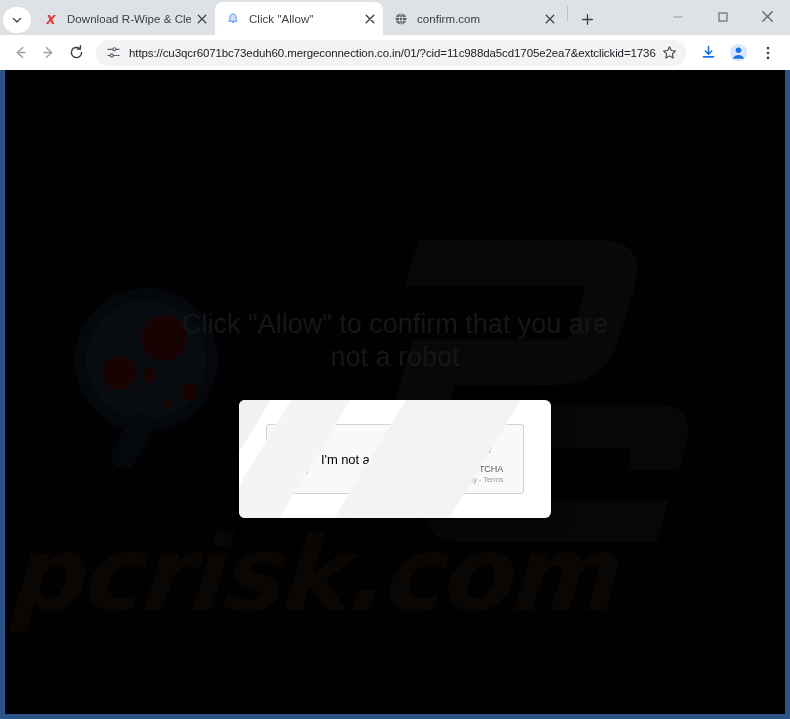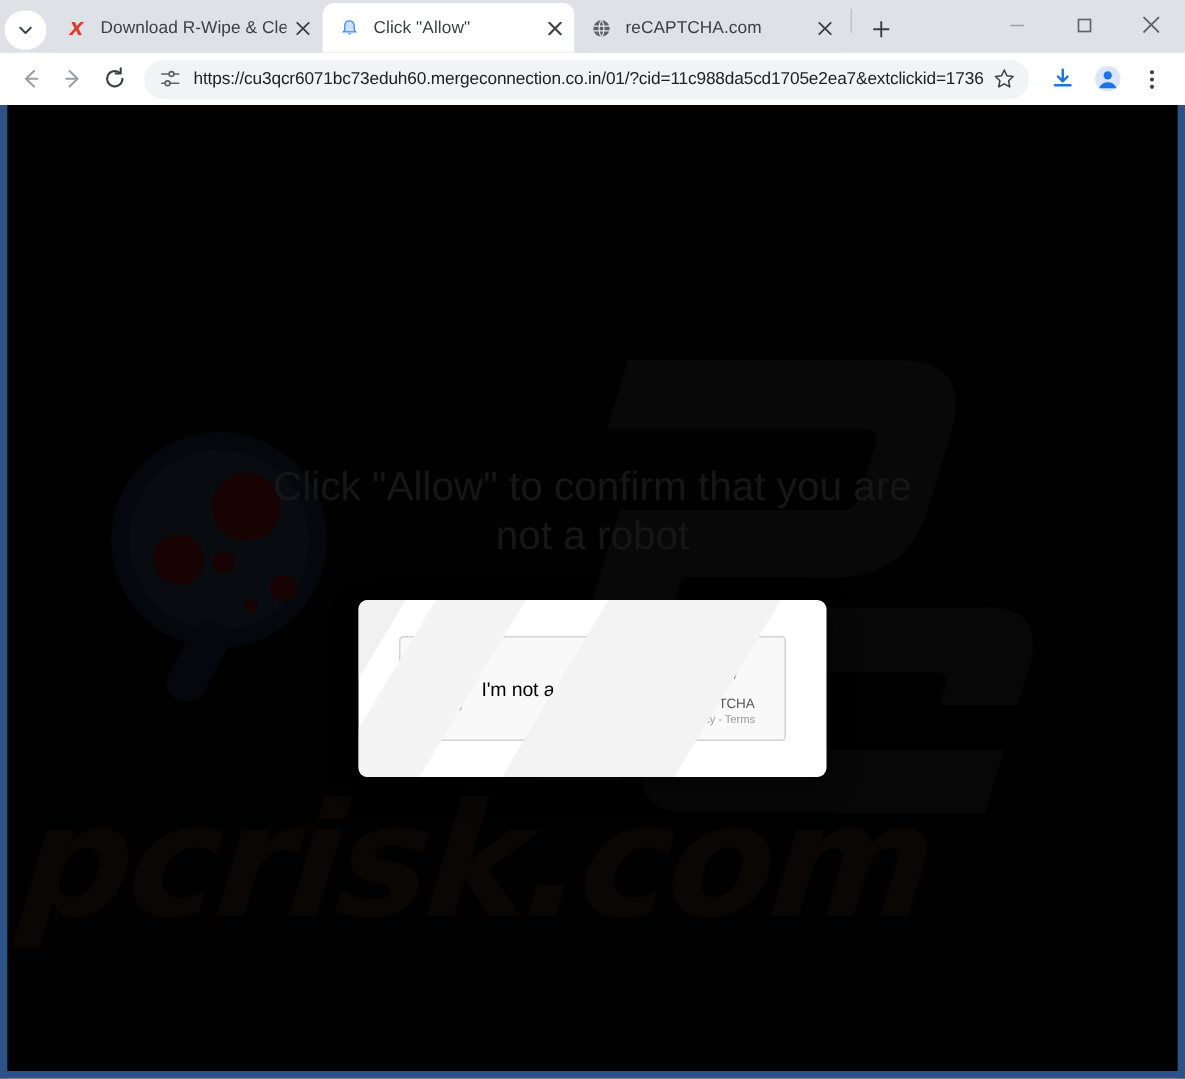--- a/index.html
+++ b/index.html
@@ -402,21 +402,21 @@
       </span>
     </div>
 
     <div class="tab inactive tab-3">
       <span class="tab-favicon">
         <svg width="14" height="14" viewBox="0 0 16 16">
           <circle cx="8" cy="8" r="6.2" fill="#5f6368"></circle>
           <path d="M8 1.8 C5.6 4 5.6 12 8 14.2 M8 1.8 C10.4 4 10.4 12 8 14.2 M2.1 6.2 H13.9 M2.1 9.8 H13.9" fill="none" stroke="#e8eaed" stroke-width="0.9"></path>
         </svg>
       </span>
-      <span class="tab-title">reCAPTCHA.com</span>
+      <span class="tab-title">confirm.com</span>
       <span class="tab-close">
         <svg width="10" height="10" viewBox="0 0 10 10">
           <path d="M1.2 1.2 L8.8 8.8 M8.8 1.2 L1.2 8.8" stroke="#3c4043" stroke-width="1.25" stroke-linecap="round"></path>
         </svg>
       </span>
     </div>
 
     <div class="tab-sep"></div>
 
     <div class="new-tab-btn">

